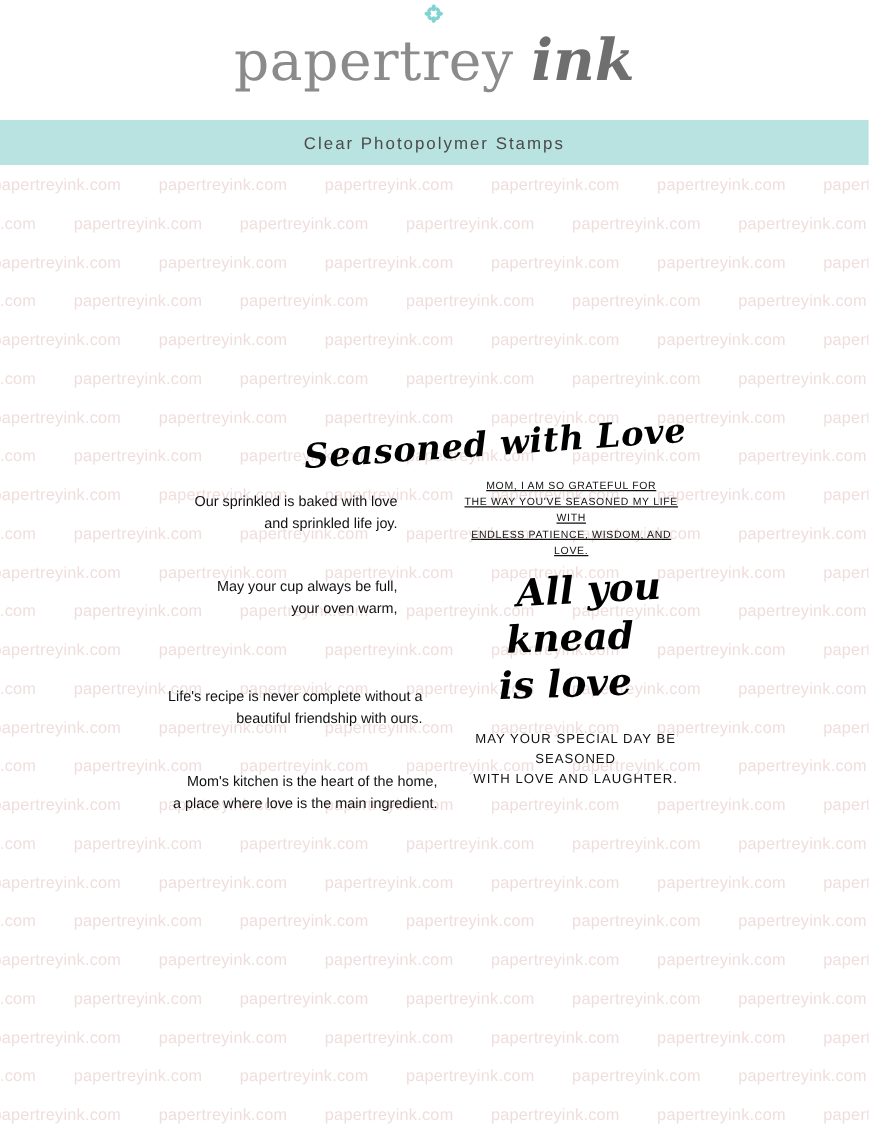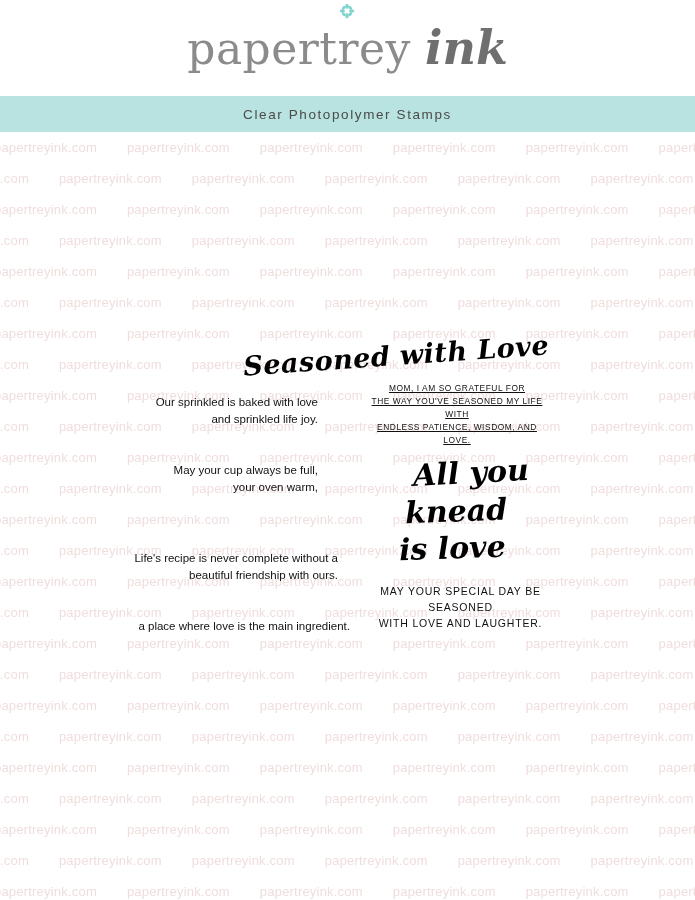--- a/index.html
+++ b/index.html
@@ -426,17 +426,18 @@
       <span class="l">Life's recipe is never complete without a</span>
       <span class="l">beautiful friendship with ours.</span>
     </div>
 
     <div class="stamp sent-caps-lg tc" style="left:363px; top:452px; width:195px;">
       <span class="l">May your special day be seasoned</span>
       <span class="l">with love and laughter.</span>
     </div>
 
     <div class="stamp sent-small tr" style="left:110px; top:486px; width:240px;">
+      <span class="l">Mom's kitchen is the heart of the home,</span>
       <span class="l">a place where love is the main ingredient.</span>
     </div>
 
   </div>
 </div>
 
 </body></html>

